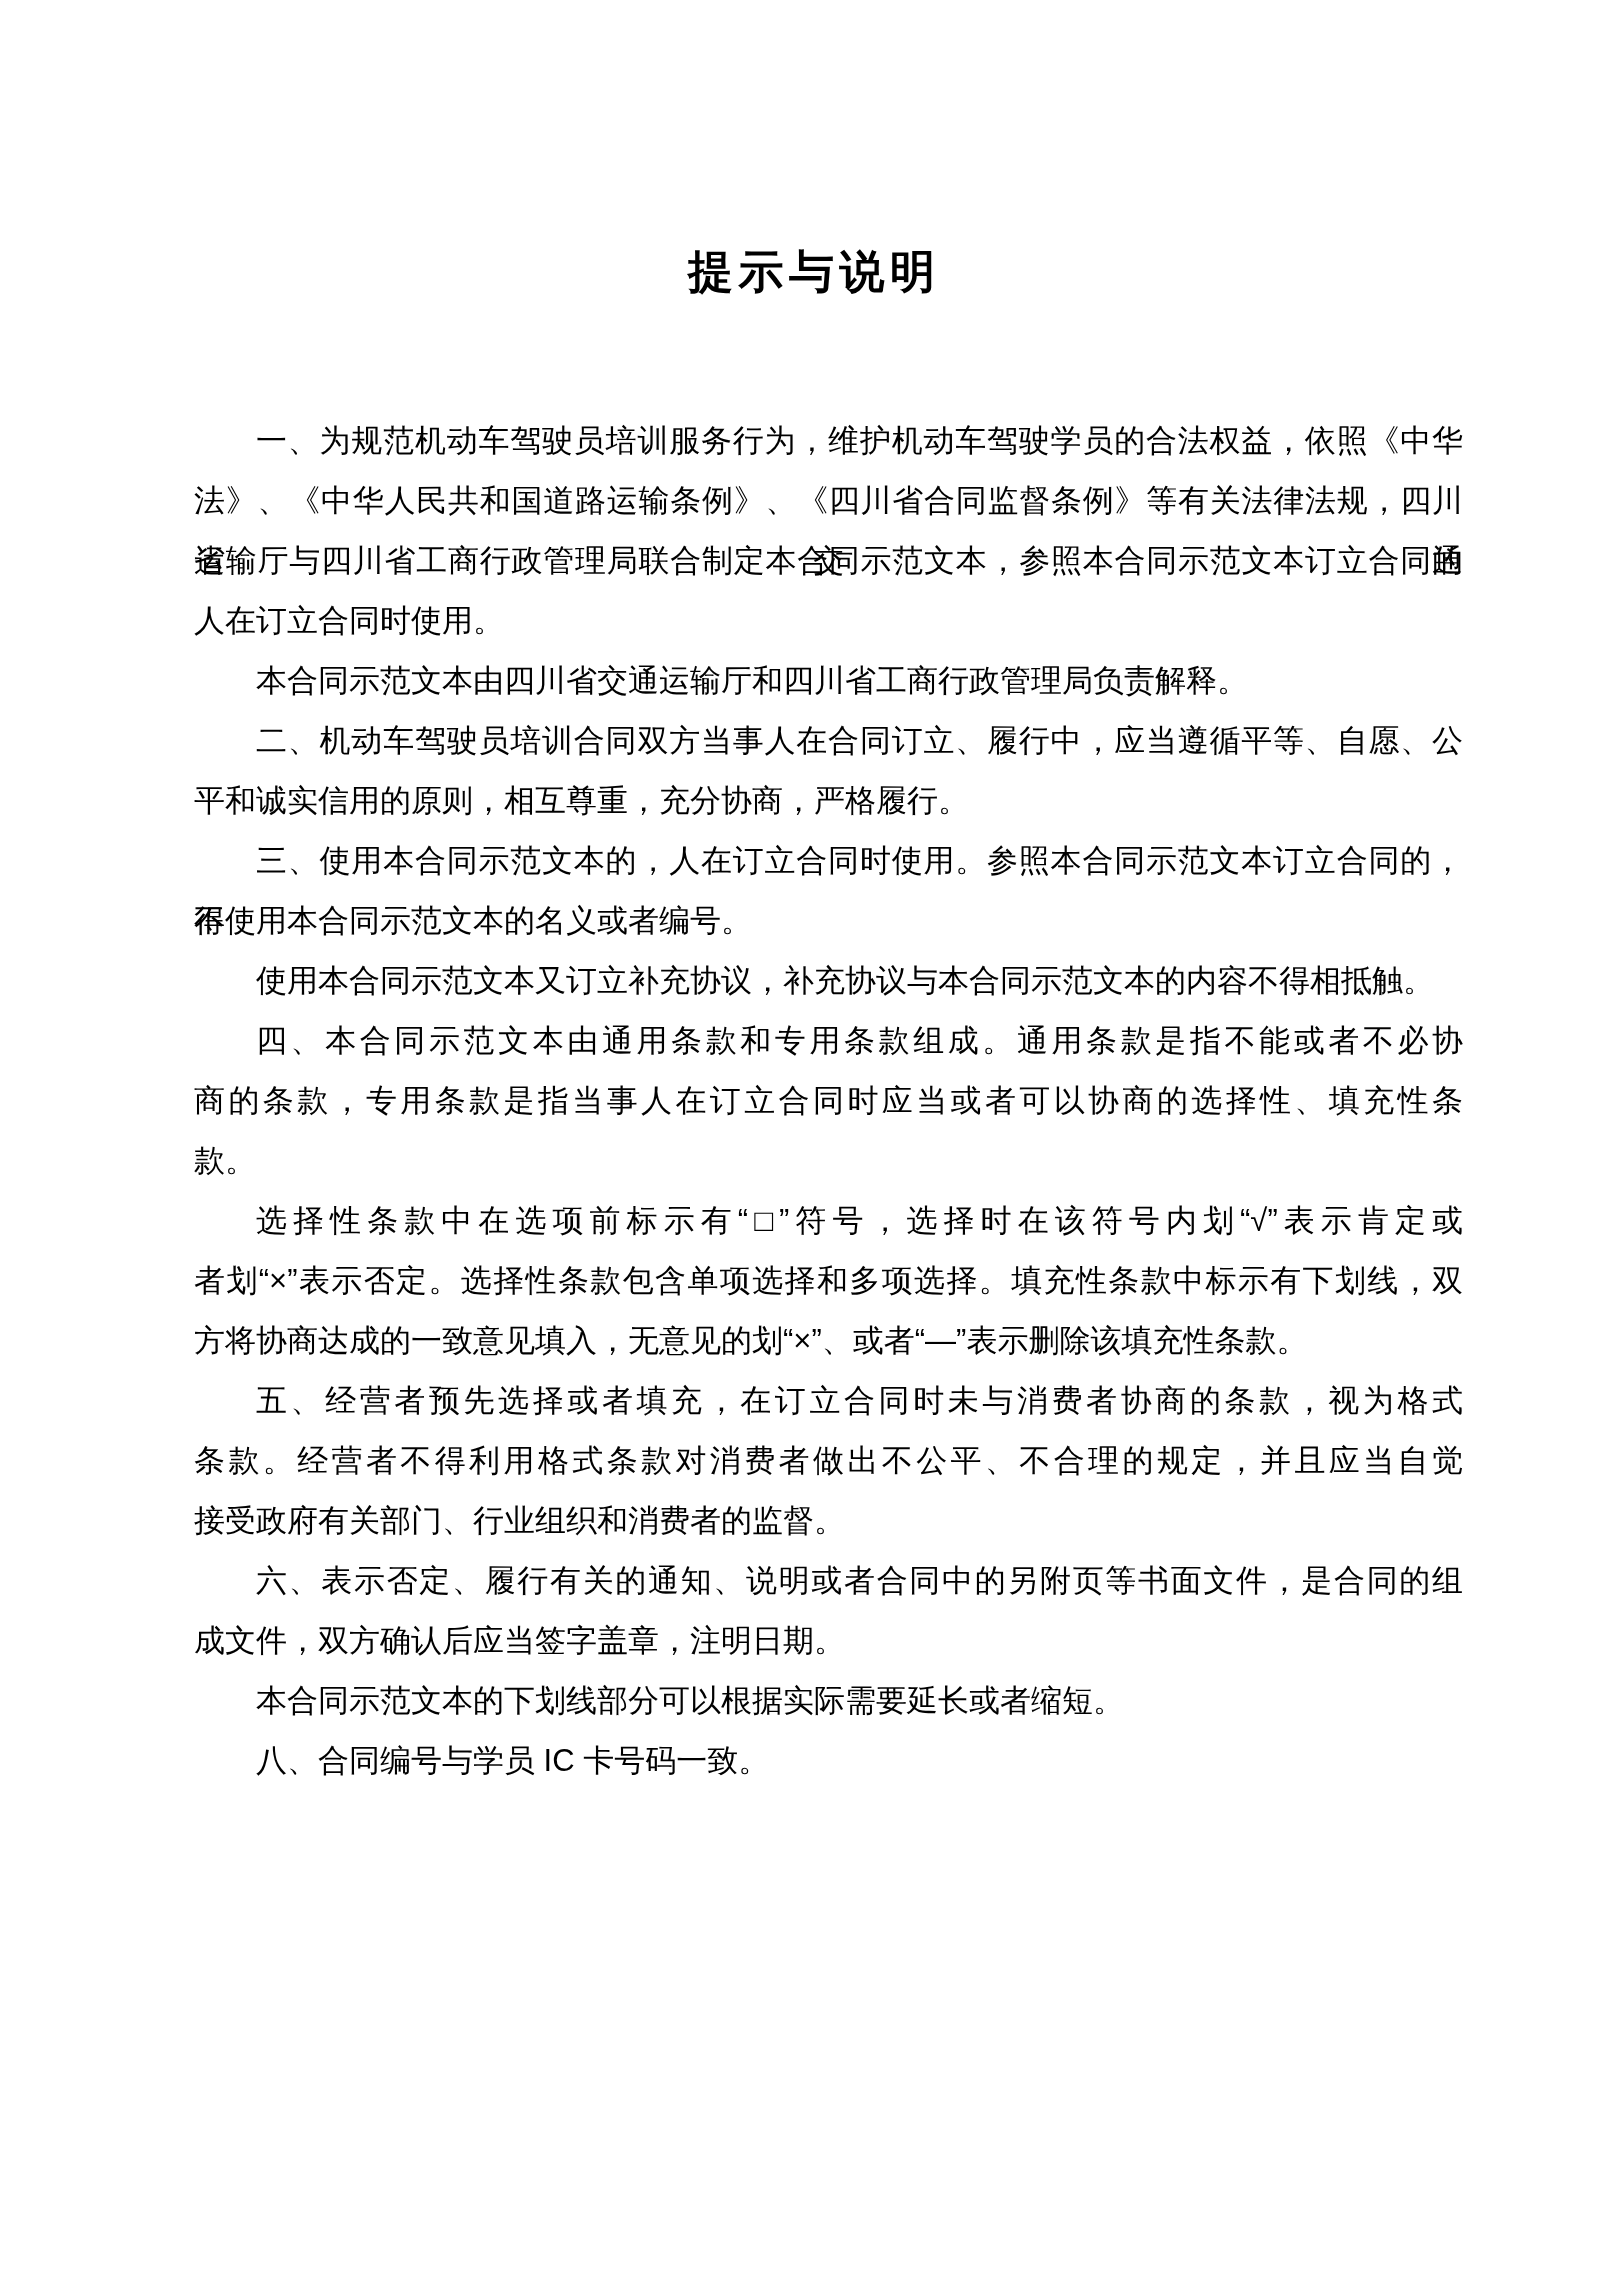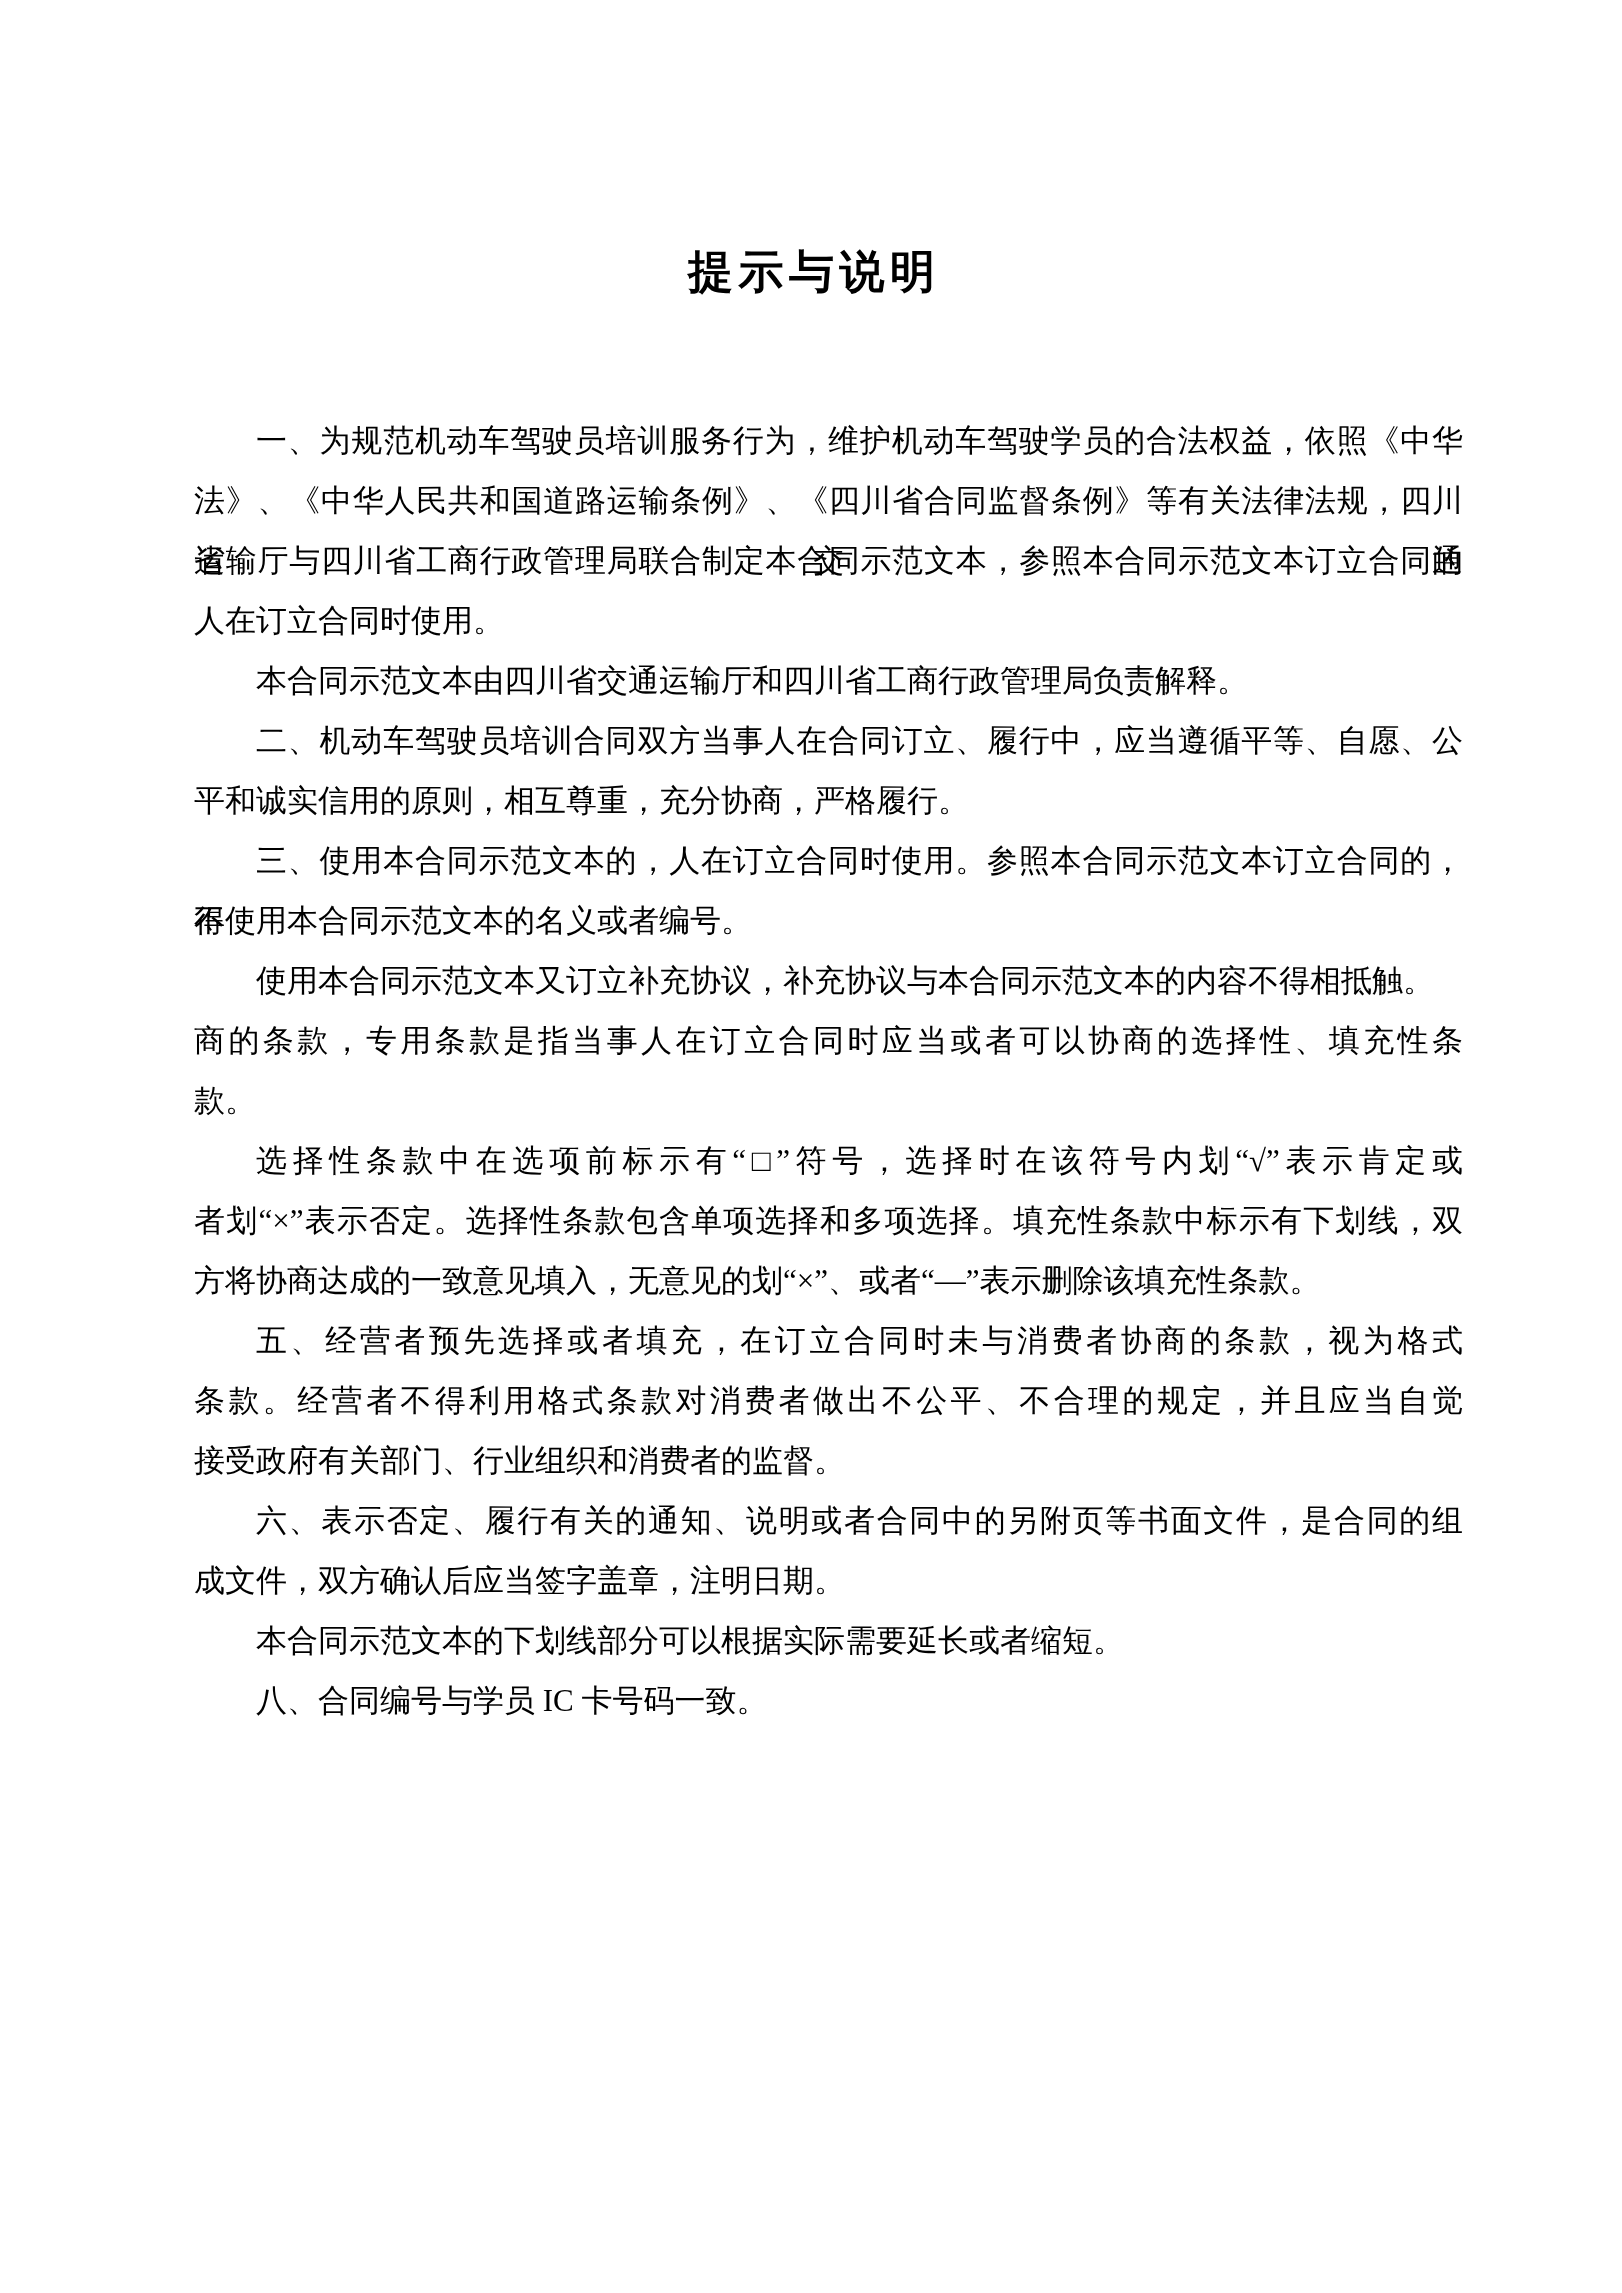--- a/index.html
+++ b/index.html
@@ -6,21 +6,21 @@
     margin: 0;
     padding: 0;
     background: #ffffff;
   }
   .page {
     position: relative;
     width: 1623px;
     height: 1947px;
     background: #ffffff;
     color: #000000;
-    font-family: Liberation Serif, serif;
+    font-family: Liberation Sans, sans-serif;
     overflow: hidden;
   }
   .doc-title {
     position: absolute;
     top: 244px;
     left: 0;
     width: 100%;
     margin: 0;
     text-align: center;
     font-size: 45px;
@@ -69,20 +69,21 @@
       <div class="line indent fill">一、为规范机动车驾驶员培训服务行为，维护机动车驾驶学员的合法权益，依照《中华</div>
       <div class="line fill">法》、《中华人民共和国道路运输条例》、《四川省合同监督条例》等有关法律法规，四川省交通</div>
       <div class="line fill">运输厅与四川省工商行政管理局联合制定本合同示范文本，参照本合同示范文本订立合同的</div>
       <div class="line">人在订立合同时使用。</div>
       <div class="line indent">本合同示范文本由四川省交通运输厅和四川省工商行政管理局负责解释。</div>
       <div class="line indent fill">二、机动车驾驶员培训合同双方当事人在合同订立、履行中，应当遵循平等、自愿、公</div>
       <div class="line">平和诚实信用的原则，相互尊重，充分协商，严格履行。</div>
       <div class="line indent fill">三、使用本合同示范文本的，人在订立合同时使用。参照本合同示范文本订立合同的，不</div>
       <div class="line">得使用本合同示范文本的名义或者编号。</div>
       <div class="line indent">使用本合同示范文本又订立补充协议，补充协议与本合同示范文本的内容不得相抵触。</div>
+      <div class="line indent fill">四、本合同示范文本由通用条款和专用条款组成。通用条款是指不能或者不必协</div>
       <div class="line fill">商的条款，专用条款是指当事人在订立合同时应当或者可以协商的选择性、填充性条</div>
       <div class="line">款。</div>
       <div class="line indent fill">选择性条款中在选项前标示有“□”符号，选择时在该符号内划“√”表示肯定或</div>
       <div class="line fill">者划“×”表示否定。选择性条款包含单项选择和多项选择。填充性条款中标示有下划线，双</div>
       <div class="line">方将协商达成的一致意见填入，无意见的划“×”、或者“—”表示删除该填充性条款。</div>
       <div class="line indent fill">五、经营者预先选择或者填充，在订立合同时未与消费者协商的条款，视为格式</div>
       <div class="line fill">条款。经营者不得利用格式条款对消费者做出不公平、不合理的规定，并且应当自觉</div>
       <div class="line">接受政府有关部门、行业组织和消费者的监督。</div>
       <div class="line indent fill">六、表示否定、履行有关的通知、说明或者合同中的另附页等书面文件，是合同的组</div>
       <div class="line">成文件，双方确认后应当签字盖章，注明日期。</div>

